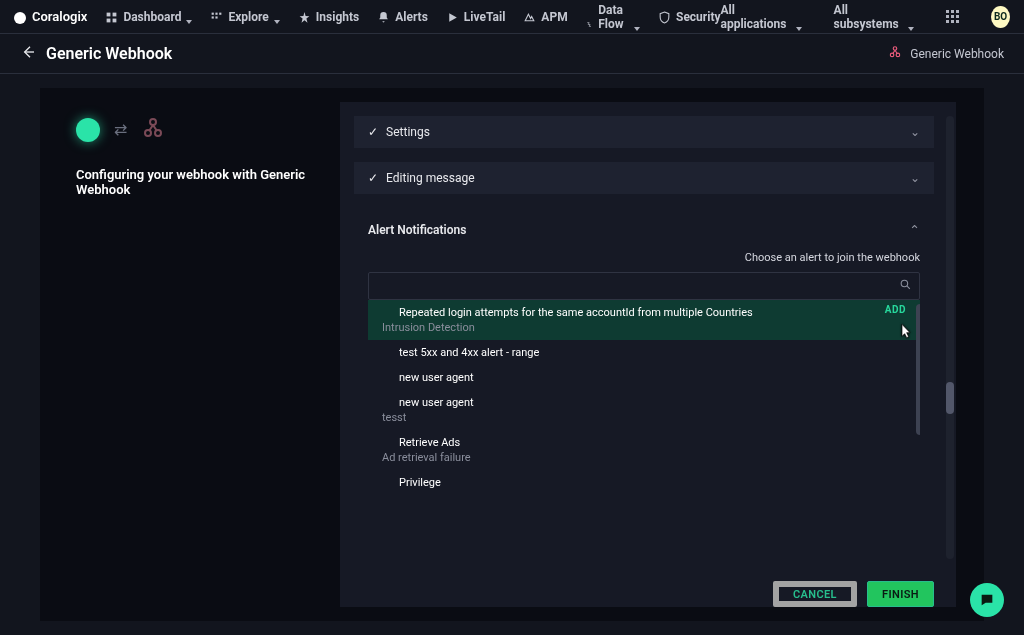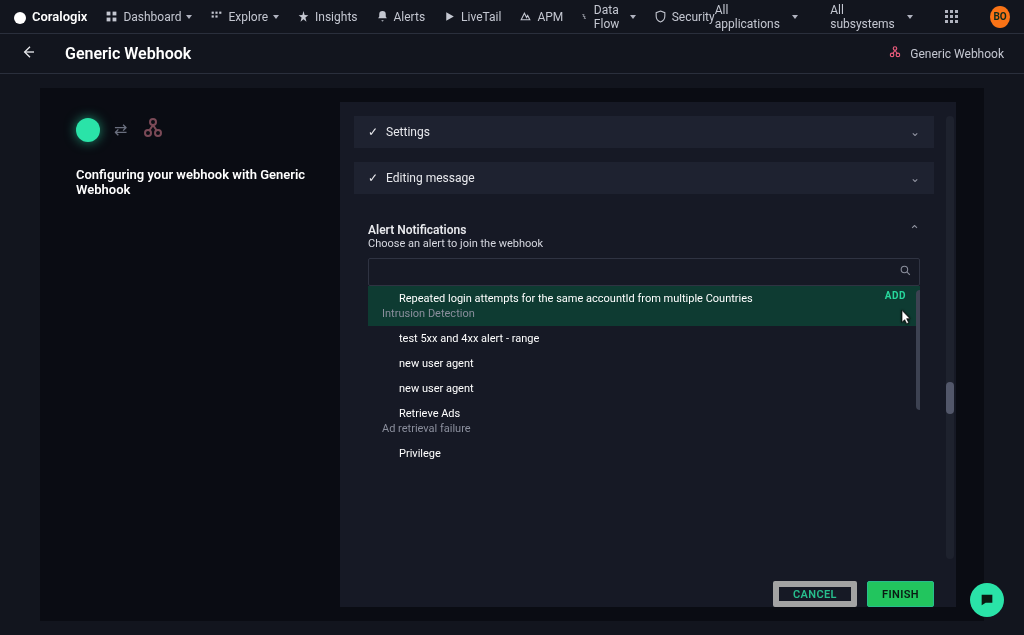--- a/index.html
+++ b/index.html
@@ -20,42 +20,41 @@
     align-items: center;
     height: 34px;
     padding: 0 14px;
     border-bottom: 1px solid #2a2f3c;
   }
   .logo-group { display: flex; align-items: flex-end; gap: 6px; margin-right: 18px; }
   .logo-dot { width: 12px; height: 12px; border-radius: 50%; background: #ffffff; }
   .logo-text { font-weight: 600; font-size: 13px; color: #fff; }
   .nav-items { display: flex; align-items: center; gap: 18px; }
   .nav-item {
-    display: flex; align-items: center; gap: 5px;
-    color: #c4c7d1; font-size: 12px; cursor: pointer;
+    display: flex; align-items: flex-end; gap: 5px;
+    color: #c4c7d1; font-size: 12px; cursor: pointer; font-weight: bold;
   }
   .nav-item svg { width: 13px; height: 13px; }
   .caret-down { width: 0; height: 0; border-left: 3px solid transparent; border-right: 3px solid transparent; border-top: 4px solid #b0b3bf; }
   .top-nav-right { margin-left: auto; display: flex; align-items: center; gap: 32px; }
   .apps-grid {
     display: grid; grid-template-columns: repeat(3, 3px); grid-template-rows: repeat(3, 3px);
     gap: 2px;
   }
   .apps-grid span { background: #b0b3bf; width: 3px; height: 3px; }
   .avatar {
-    width: 22px; height: 22px; border-radius: 50%; background: #f97316;
+    width: 22px; height: 22px; border-radius: 50%; background: #fef9c3;
     display: flex; align-items: center; justify-content: center;
     font-size: 10px; font-weight: 700; color: #0d2a1e;
   }
 
   
   .sub-header {
     display: flex; align-items: center; height: 40px; padding: 0 20px;
     border-bottom: 1px solid #2a2f3c;
-    gap: 19px;
   }
   .back-arrow { color: #e8e9ed; margin-right: 10px; cursor: pointer; }
   .page-title { font-size: 16px; font-weight: 600; color: #fff; }
   .sub-header-right { margin-left: auto; display: flex; align-items: center; gap: 8px; font-size: 12px; color: #c4c7d1; }
   .webhook-icon { color: #e95b7b; }
 
   
   .main-wrapper {
     display: flex; height: calc(100% - 74px);
     padding: 14px 40px;
@@ -100,21 +99,21 @@
   .accordion-row:first-child { margin-top: 14px; }
   .accordion-check { margin-right: 8px; font-size: 12px; }
   .accordion-caret { margin-left: auto; color: #9093a0; }
 
   .notif-section {
     margin: 14px 22px 0 14px; padding: 14px;
   }
   .notif-header { display: flex; align-items: center; }
   .notif-title { font-size: 12px; font-weight: 600; }
   .notif-caret { margin-left: auto; color: #9093a0; transform: rotate(180deg); display: inline-block; }
-  .notif-sub { font-size: 11px; color: #d6d8e0; margin-bottom: 8px;}
+  .notif-sub { font-size: 11px; color: #d6d8e0; margin-top: 14px; margin-bottom: 8px; text-align: right;}
   .search-box {
     position: relative;
     width: 100%;
   }
   .search-input {
     width: 100%; height: 28px; background: transparent;
     border: 1px solid #2f3342; border-radius: 2px;
     color: #e8e9ed; padding: 0 30px 0 10px;
     outline: none; font-size: 12px;
   }
@@ -346,20 +345,21 @@
                   </svg></span>
               </div>
               <div class="alert-item">
                 <div class="alert-item-title">test 5xx and 4xx alert - range</div>
               </div>
               <div class="alert-item">
                 <div class="alert-item-title">new user agent</div>
               </div>
               <div class="alert-item">
                 <div class="alert-item-title">new user agent</div>
+                <div class="alert-item-sub">tesst</div>
               </div>
               <div class="alert-item">
                 <div class="alert-item-title">Retrieve Ads</div>
                 <div class="alert-item-sub">Ad retrieval failure</div>
               </div>
               <div class="alert-item">
                 <div class="alert-item-title">Privilege</div>
               </div>
               <div class="alert-list-scrollbar">
               <div class="alert-list-scrollbar-thumb"></div>

